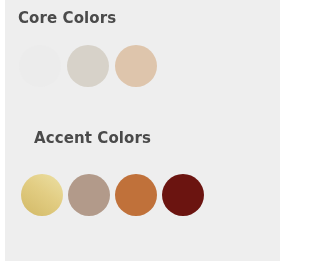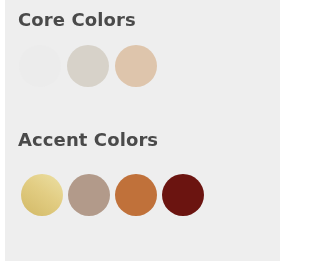--- a/index.html
+++ b/index.html
@@ -19,21 +19,21 @@
     left: 5px;
     top: 0px;
     width: 275px;
     height: 261px;
     background: #eeeeee;
     box-sizing: border-box;
   }
 
   .section-heading {
     position: absolute;
-    font-size: 18px;
+    font-size: 15px;
     font-weight: bold;
     color: #4a4a4a;
     letter-spacing: 0.1px;
     white-space: nowrap;
     line-height: 1;
   }
 
   #core-heading { left: 13px; top: 11px; }
   #accent-heading { left: 13px; top: 131px; }
 
@@ -58,21 +58,21 @@
 <div id="palette-panel" style="background: rgb(238, 238, 238);">
 
   <div class="section-heading" id="core-heading" style="color: rgb(74, 74, 74);">Core Colors</div>
 
   <div class="swatch-row" id="core-row">
       <div class="swatch" style="background: rgb(236, 236, 236);"></div>
       <div class="swatch" style="background: rgb(215, 210, 201);"></div>
       <div class="swatch" style="background: rgb(222, 197, 172);"></div>
     </div>
 
-  <div class="section-heading" id="accent-heading" style="color: rgb(74, 74, 74);">Accent Colors</div>
+  <div class="section-heading" id="accent-heading" style="color: rgb(74, 74, 74); margin-left: 16px;">Accent Colors</div>
 
   <div class="swatch-row" id="accent-row">
       <div class="swatch" style="background: linear-gradient(215deg, rgb(236, 224, 164) 0%, rgb(226, 205, 131) 45%, rgb(210, 185, 102) 100%);"></div>
       <div class="swatch" style="background: rgb(178, 154, 138);"></div>
       <div class="swatch" style="background: rgb(192, 113, 58);"></div>
       <div class="swatch" style="background: rgb(107, 20, 16);"></div>
     </div>
 
 </div>
 

